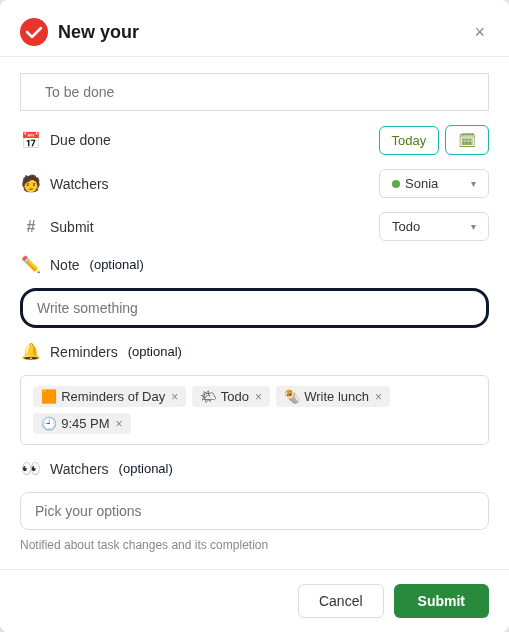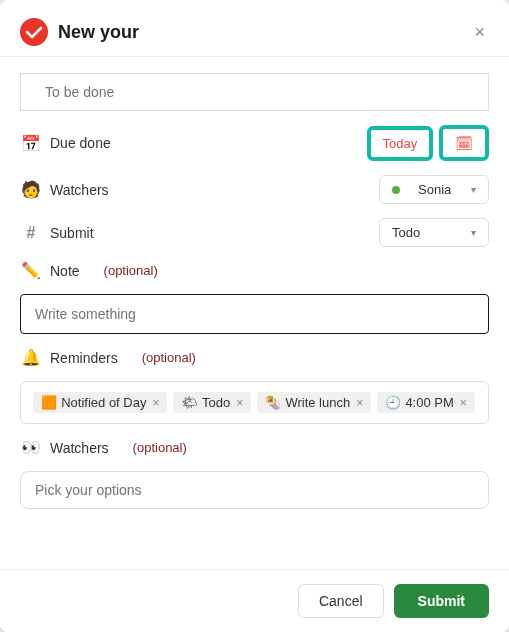--- a/index.html
+++ b/index.html
@@ -82,36 +82,36 @@
       font-weight: 500;
       color: #333;
     }
     .field-label-icon {
       font-size: 16px;
       width: 22px;
       text-align: center;
     }
     .field-optional {
       font-weight: 400;
-      color: #7f1d1d;
+      color: #0f172a;
       font-size: 13px;
-      margin-left: 16px;
+      margin-left: 2px;
     }
     .field-control {
       display: flex;
       align-items: center;
       gap: 6px;
     }
     .date-btn {
-      border: 4px solid #14b8a6;
+      border: 1px solid #14b8a6;
       border-radius: 6px;
       padding: 6px 12px;
       background: #fff;
       font-size: 13px;
-      color: #ef4444;
+      color: #4d7c0f;
       cursor: pointer;
       display: flex;
       align-items: flex-start;
       gap: 6px;
     }
     .calendar-icon {
       font-size: 14px;
     }
     .select-btn {
       border: 1px solid #ddd;
@@ -133,22 +133,22 @@
       background: #5aac44;
       border-radius: 50%;
       display: inline-block;
     }
     .chevron {
       font-size: 10px;
       color: #888;
     }
     .note-input {
       width: 100%;
-      border: 1px solid #0f172a;
-      border-radius: 4px;
+      border: 3px solid #0f172a;
+      border-radius: 16px;
       padding: 10px 14px;
       font-size: 14px;
       color: #14532d;
       outline: none;
       resize: none;
       height: 40px;
     }
     .reminders-box {
       border: 1px solid #ddd;
       border-radius: 6px;
@@ -262,21 +262,21 @@
       </div>
     </div>
 
     <div class="field-row">
       <div class="field-label">
         <span class="field-label-icon">🧑</span>
         <span>Watchers</span>
       </div>
       <div class="field-control">
         <button class="select-btn">
-          <span style="display:flex;align-items:center;gap:18px;">
+          <span style="display:flex;align-items:center;gap:5px;">
             <span class="assignee-dot"></span>
             <span>Sonia</span>
           </span>
           <span class="chevron">▾</span>
         </button>
       </div>
     </div>
 
     <div class="field-row">
       <div class="field-label">
@@ -300,46 +300,47 @@
 
     <div class="section-label-row">
       <span class="field-label-icon">🔔</span>
       <span class="field-label">Reminders</span>
       <span class="field-optional">(optional)</span>
     </div>
     <div class="reminders-box">
 
     <div class="reminder-tag">
       <span>🟧</span>
-      <span>Notified of Day</span>
+      <span>Reminders of Day</span>
       <button class="reminder-tag-remove" title="Remove">×</button>
     </div>
         <div class="reminder-tag">
       <span>🌤</span>
       <span>Todo</span>
       <button class="reminder-tag-remove" title="Remove">×</button>
     </div>
         <div class="reminder-tag">
       <span>🌯</span>
       <span>Write lunch</span>
       <button class="reminder-tag-remove" title="Remove">×</button>
     </div>
         <div class="reminder-tag">
       <span>🕘</span>
-      <span>4:00 PM</span>
+      <span>9:45 PM</span>
       <button class="reminder-tag-remove" title="Remove">×</button>
     </div>
       </div>
 
     <div class="section-label-row">
       <span class="field-label-icon">👀</span>
       <span class="field-label">Watchers</span>
       <span class="field-optional">(optional)</span>
     </div>
     <input class="watchers-input" type="text" placeholder="Pick your options" style="">
+    <span class="helper-text">Notified about task changes and its completion</span>
 
   </div>
 
   <div class="modal-footer">
     <button class="btn-cancel">Cancel</button>
     <button class="btn-submit">Submit</button>
   </div>
 
 </div>
 

